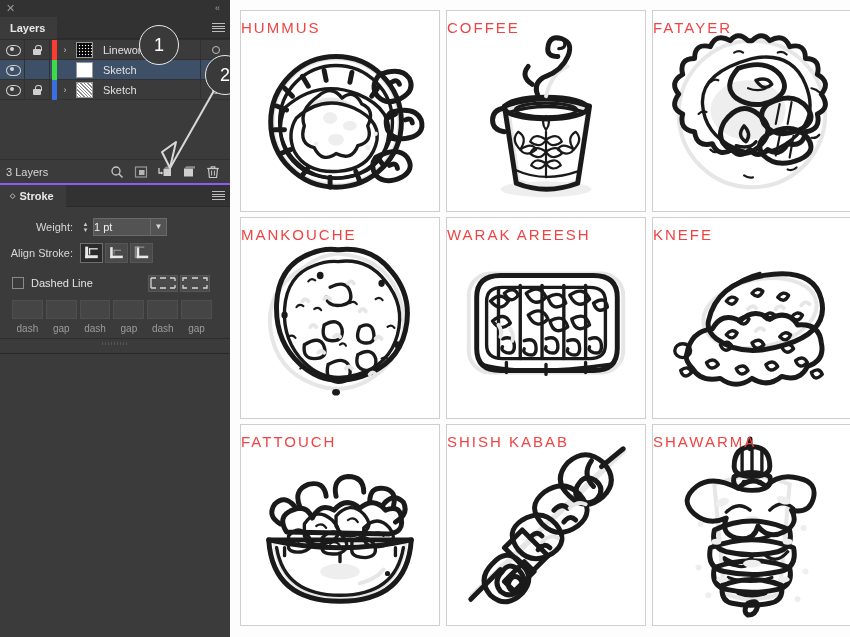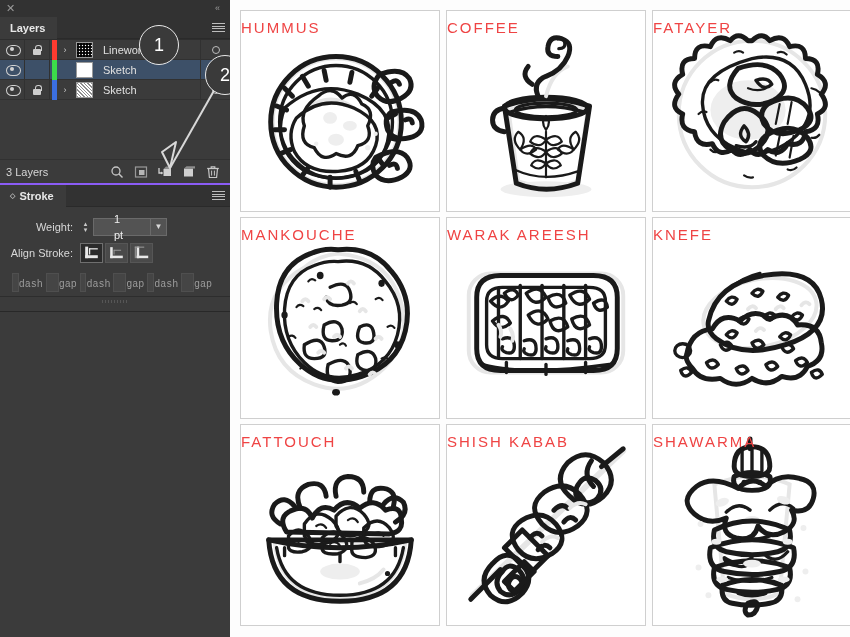--- a/index.html
+++ b/index.html
@@ -294,21 +294,21 @@
     margin-right: 2px;
     cursor: pointer;
   }
   .num-field {
     height: 18px;
     background: #535353;
     border: 1px solid #6a6a6a;
     color: #f0f0f0;
     font-size: 11px;
     line-height: 16px;
-    padding: 0 20px;
+    padding: 0 0;
     display: flex;
     align-items: center;
   }
   .weight-field {
     width: 58px;
     justify-content: flex-start;
   }
   .weight-caret {
     width: 16px; height: 18px;
     background: #535353;
@@ -386,23 +386,22 @@
     cursor: pointer;
   }
   .dash-fields {
     display: flex;
     gap: 3px;
     padding: 6px 8px 0 8px;
   }
   .dash-cell {
     flex: 1;
     display: flex;
-    flex-direction: row;
-    align-items: center;
-    font-family: Liberation Mono, monospace;
+    flex-direction: column;
+    align-items: center;
   }
   .dash-input {
     width: 100%;
     height: 19px;
     background: #454545;
     border: 1px solid #4f4f4f;
   }
   .dash-cap {
     font-size: 10px;
     color: #9c9c9c;
@@ -666,20 +665,39 @@
               <svg viewBox="0 0 20 16">
                   <rect x="5.4" y="2.5" width="2.4" height="11" fill="#e8e8e8"></rect>
                   <rect x="5.4" y="11.1" width="11" height="2.4" fill="#e8e8e8"></rect>
                   <rect x="3.6" y="2.5" width="1" height="11" fill="#9a9a9a"></rect>
                   <rect x="3.6" y="2.5" width="9" height="1" fill="#9a9a9a"></rect>
                 </svg>
             </div>
           </div>
         </div>
 
+        <div class="dash-row">
+          <div class="cbox"></div>
+          <div class="dash-label">Dashed Line</div>
+          <div class="dash-align">
+            <div class="dbtn">
+              <svg viewBox="0 0 28 14">
+                  <path d="M2 2 L2 12" stroke="#d6d6d6" stroke-width="1.3" fill="none"></path>
+                  <path d="M2 2 L7 2 M11 2 L17 2 M21 2 L26 2 M2 12 L7 12 M11 12 L17 12 M21 12 L26 12" stroke="#d6d6d6" stroke-width="1.3" fill="none"></path>
+                  <path d="M26 2 L26 5" stroke="#d6d6d6" stroke-width="1.3"></path>
+                  <path d="M26 9 L26 12" stroke="#d6d6d6" stroke-width="1.3"></path>
+                </svg>
+            </div>
+            <div class="dbtn">
+              <svg viewBox="0 0 28 14">
+                  <path d="M2 5 L2 2 L6 2 M11 2 L17 2 M22 2 L26 2 L26 5 M2 9 L2 12 L6 12 M11 12 L17 12 M22 12 L26 12 L26 9" stroke="#d6d6d6" stroke-width="1.3" fill="none"></path>
+                </svg>
+            </div>
+          </div>
+        </div>
 
         <div class="dash-fields">
           <div class="dash-cell">
             <div class="dash-input"></div>
             <div class="dash-cap">dash</div>
           </div>
           <div class="dash-cell">
             <div class="dash-input"></div>
             <div class="dash-cap">gap</div>
           </div>

